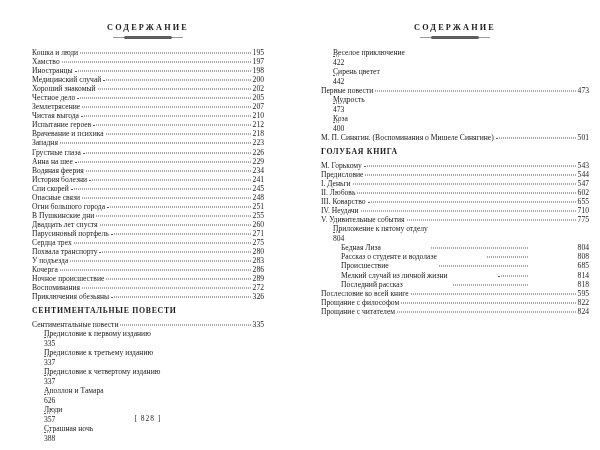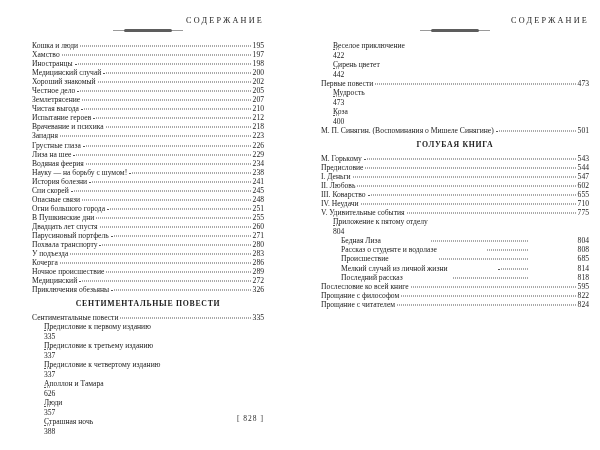--- a/index.html
+++ b/index.html
@@ -8,23 +8,24 @@
     background:#ffffff;
     color:#222222;
     font-family:"Liberation Serif","DejaVu Serif",serif;
     position:relative;
     overflow:hidden;
   }
   .page-col { position:absolute; top:16px; }
   #left-page  { left:32px;  width:232px; }
   #right-page { left:321px; width:268px; }
   .page-header {
-    text-align:right; font-weight:normal;
+    text-align:center; font-weight:bold;
     font-size:8.2px; letter-spacing:2.2px; line-height:10px;
     color:#1c1c1c;
+    margin-top:7px;
   }
   .ornament { width:70px; height:3px; margin:3px auto 9px; position:relative; }
   .ornament::before {
     content:""; position:absolute; top:1px; left:0; right:0; height:1px; background:#9a9a9a;
   }
   .ornament::after {
     content:""; position:absolute; top:0; left:16%; right:16%; height:3px;
     background:#5d5d5d; border-radius:1.5px;
   }
   .toc-row {
@@ -34,28 +35,28 @@
   .toc-row.indent-1 { padding-left:10px;flex-direction:column; }
   .toc-row.indent-2 { padding-left:20px;gap:48px; }
   .toc-label { white-space:nowrap; }
   .dots {
     flex:1 1 auto; min-width:6px;
     border-bottom:1px dotted #555555;
     margin:0 2px; transform:translateY(-1.5px);
   }
   .toc-page { white-space:nowrap; }
   .section-title {
-    text-align:center; font-weight:bold;
+    font-weight:bold;
     font-size:7.8px; letter-spacing:0.7px; line-height:9px;
     margin:4.5px 0 5px 0;
     color:#1c1c1c;
   }
   .footer {
     position:absolute; top:414px; left:32px; width:232px;
-    text-align:right; font-size:7.5px; letter-spacing:1px; color:#2a2a2a;
+    text-align:center; font-size:7.5px; letter-spacing:1px; color:#2a2a2a;
   }
 </style>
 </head>
 <body>
 
 <div class="page-col" id="left-page">
   <div class="page-header">СОДЕРЖАНИЕ</div>
   <div class="ornament"></div>
   <div class="sections">
       <div class="toc-row indent-0">
@@ -112,35 +113,30 @@
         <span class="toc-label">Западня</span>
         <span class="dots"></span>
         <span class="toc-page">223</span>
       </div>
       <div class="toc-row indent-0">
         <span class="toc-label">Грустные глаза</span>
         <span class="dots"></span>
         <span class="toc-page">226</span>
       </div>
       <div class="toc-row indent-0">
-        <span class="toc-label">Лиза на шее</span>
+        <span class="toc-label">Анна на шее</span>
         <span class="dots"></span>
         <span class="toc-page">229</span>
       </div>
       <div class="toc-row indent-0">
         <span class="toc-label">Водяная феерия</span>
         <span class="dots"></span>
         <span class="toc-page">234</span>
       </div>
       <div class="toc-row indent-0">
-        <span class="toc-label">Науку — на борьбу с шумом!</span>
-        <span class="dots"></span>
-        <span class="toc-page">238</span>
-      </div>
-      <div class="toc-row indent-0">
         <span class="toc-label">История болезни</span>
         <span class="dots"></span>
         <span class="toc-page">241</span>
       </div>
       <div class="toc-row indent-0">
         <span class="toc-label">Спи скорей</span>
         <span class="dots"></span>
         <span class="toc-page">245</span>
       </div>
       <div class="toc-row indent-0">
@@ -162,41 +158,46 @@
         <span class="toc-label">Двадцать лет спустя</span>
         <span class="dots"></span>
         <span class="toc-page">260</span>
       </div>
       <div class="toc-row indent-0">
         <span class="toc-label">Парусиновый портфель</span>
         <span class="dots"></span>
         <span class="toc-page">271</span>
       </div>
       <div class="toc-row indent-0">
+        <span class="toc-label">Сердца трех</span>
+        <span class="dots"></span>
+        <span class="toc-page">275</span>
+      </div>
+      <div class="toc-row indent-0">
         <span class="toc-label">Похвала транспорту</span>
         <span class="dots"></span>
         <span class="toc-page">280</span>
       </div>
       <div class="toc-row indent-0">
         <span class="toc-label">У подъезда</span>
         <span class="dots"></span>
         <span class="toc-page">283</span>
       </div>
       <div class="toc-row indent-0">
         <span class="toc-label">Кочерга</span>
         <span class="dots"></span>
         <span class="toc-page">286</span>
       </div>
       <div class="toc-row indent-0">
         <span class="toc-label">Ночное происшествие</span>
         <span class="dots"></span>
         <span class="toc-page">289</span>
       </div>
       <div class="toc-row indent-0">
-        <span class="toc-label">Медицинский</span>
+        <span class="toc-label">Воспоминания</span>
         <span class="dots"></span>
         <span class="toc-page">272</span>
       </div>
       <div class="toc-row indent-0">
         <span class="toc-label">Приключения обезьяны</span>
         <span class="dots"></span>
         <span class="toc-page">326</span>
       </div>
       <div class="section-title">СЕНТИМЕНТАЛЬНЫЕ ПОВЕСТИ</div>
       <div class="toc-row indent-0">

